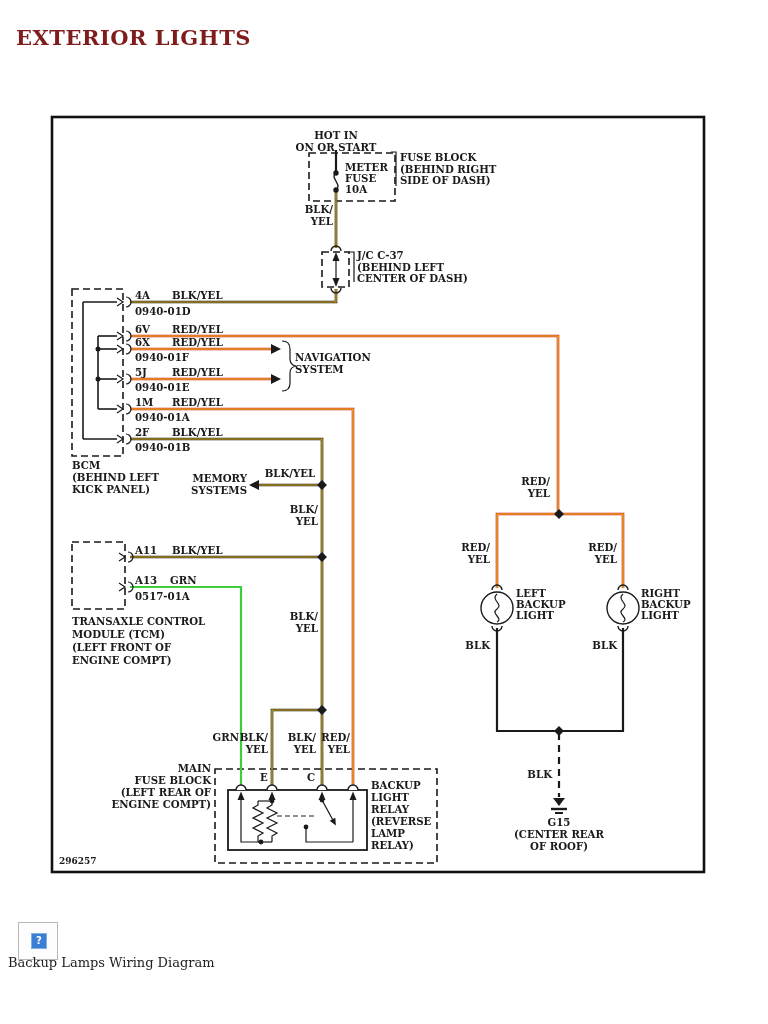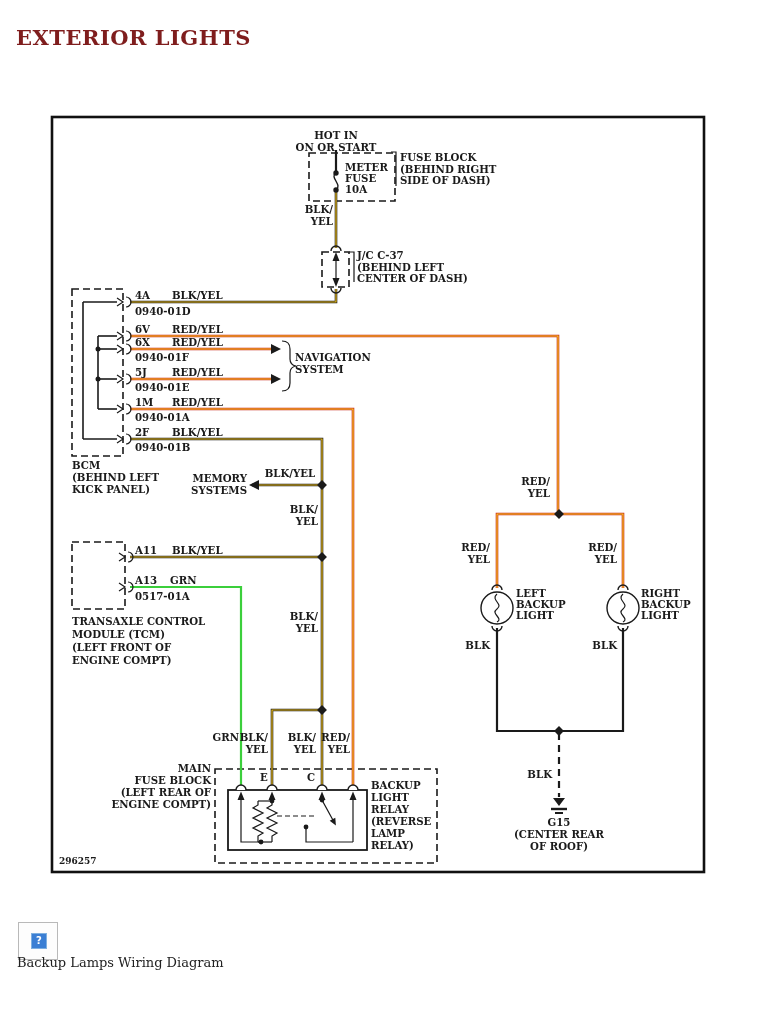--- a/index.html
+++ b/index.html
@@ -21,21 +21,21 @@
   .thin12{stroke:#1a1a1a;stroke-width:1.2;fill:none;}
   .dash-box{stroke:#1a1a1a;stroke-width:1.6;fill:none;stroke-dasharray:7 4;}
   .solid-box{stroke:#1a1a1a;stroke-width:1.8;fill:none;}
   .arcw{fill:#fff;stroke:#1a1a1a;stroke-width:1.4;}
   .fillk{fill:#1a1a1a;stroke:none;}
   .img-placeholder{position:absolute;left:18px;top:922px;width:38px;height:36px;
     border:1px solid #b9b9b9;background:#fdfdfd;}
   .img-q{position:absolute;left:12px;top:10px;width:14px;height:14px;background:#3b7fd4;
     border:1px solid #7fb0e0;color:#fff;font:bold 10px "DejaVu Sans",sans-serif;
     text-align:center;line-height:14px;}
-  .caption{position:absolute;left:17px;top:955px;font:13px "DejaVu Serif",serif;color:#222;}
+  .caption{position:absolute;left:8px;top:955px;font:13px "DejaVu Serif",serif;color:#222;}
 </style>
 </head>
 <body>
 
 <h1 class="page-title">EXTERIOR LIGHTS</h1>
 
 <svg width="768" height="1024" viewBox="0 0 768 1024">
 
   <rect x="52" y="117" width="652" height="755" fill="none" stroke="#111" stroke-width="2.6"></rect>
 

